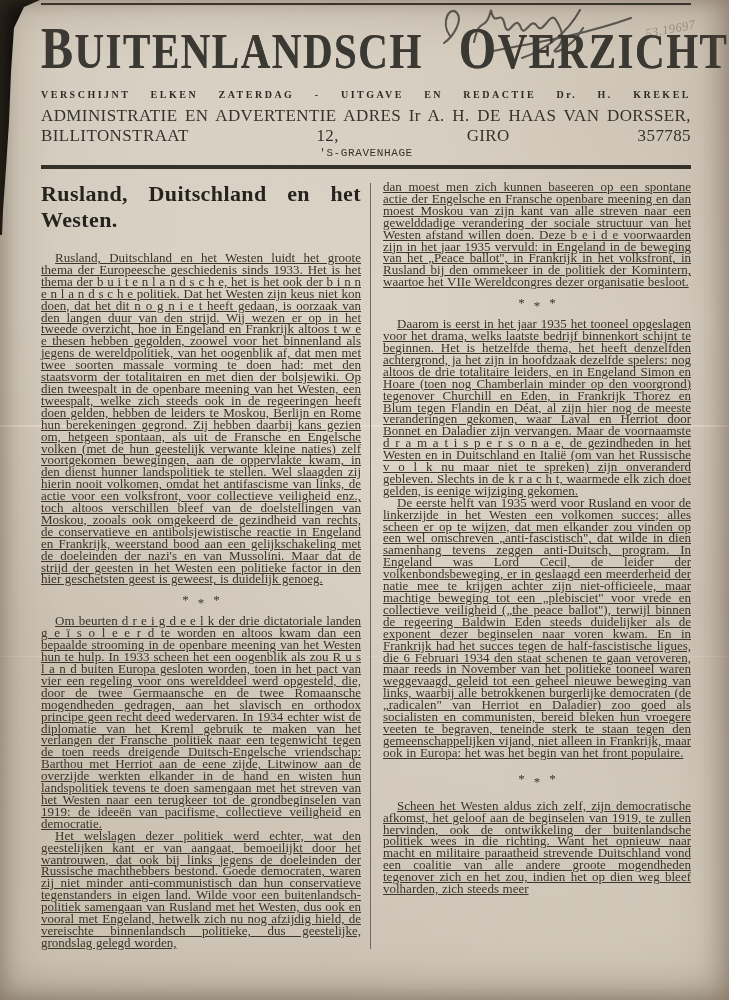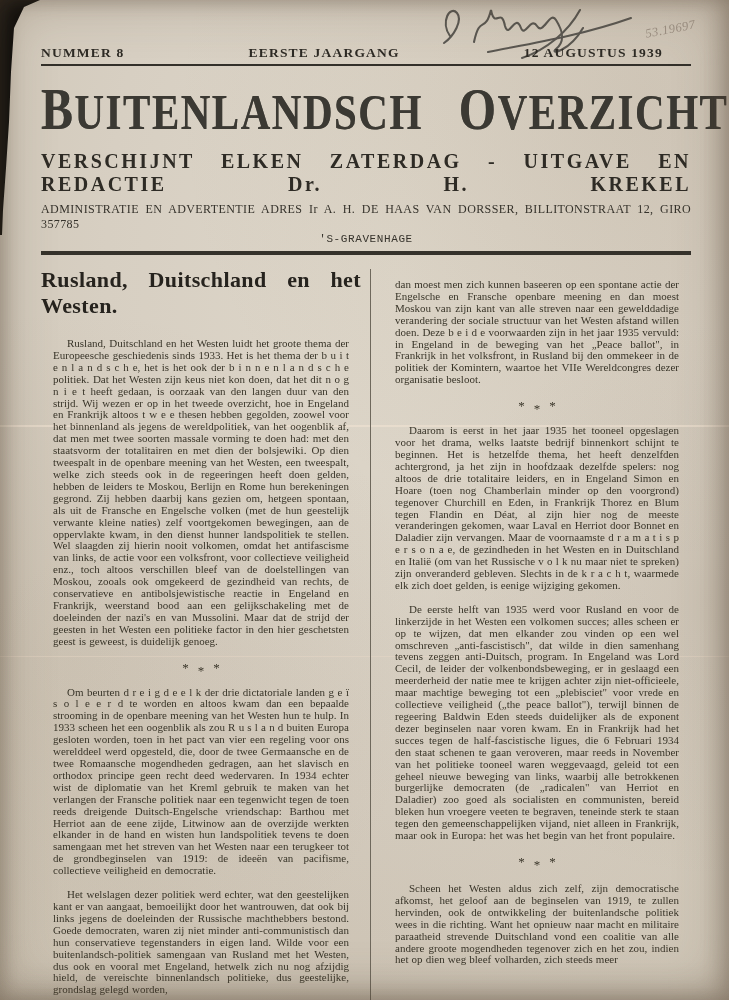--- a/index.html
+++ b/index.html
@@ -48,43 +48,43 @@
   
   .mast-title {
     margin-top: 13px; display: flex; gap: 36px; align-items: flex-start;
     font-weight: bold; font-size: 41px; letter-spacing: 1.5px; color: #3b3933;
     transform: scaleY(1.22); transform-origin: 0 18px; white-space: nowrap;
     text-shadow: 0 0 .5px rgba(40,38,33,.6);
   }
   .mast-word { display: inline-block; }
   .mast-word::first-letter { font-size: 1.17em; }
 
-  .sub1 { margin-top: 16px; font-weight: bold; font-size: 20px; letter-spacing: 2.5px;
+  .sub1 { margin-top: 16px; font-weight: bold; font-size: 10px; letter-spacing: 2.5px;
           text-align: justify; text-align-last: justify; color: #2e2b25; }
-  .sub2 { margin-top: 6px; font-size: 12px; letter-spacing: .4px;
+  .sub2 { margin-top: 6px; font-size: 17px; letter-spacing: .4px;
           text-align: justify; text-align-last: justify; color: #35322b; }
   .sub3 { margin-top: 1px; font-size: 11px; letter-spacing: .6px; text-align: center; font-family: Liberation Mono, monospace; }
   .sub4 { margin-top: 9px; font-size: 12.3px; letter-spacing: .5px; word-spacing: 3px;
           text-align: justify; text-align-last: justify; color: #2f2c26; }
   .thick-rule { margin-top: 6px; height: 4px;
           background: linear-gradient(#35322b 0 38%, #d7cfc2 38% 55%, #35322b 55% 100%); }
 
   
   .cols { display: flex; margin-top: 12px; }
   .col-left { width: 320px; }
   .col-divider { width: 1px; background: #6e685c; margin: 2px 5px 0 9px; min-height: 748px; }
   .col-right { flex: 1; padding-left: 7px; }
 
   .art-heading {
     font-weight: bold; font-size: 22px; letter-spacing: .4px; word-spacing: 5px;
     color: #26231e; text-align: justify; text-align-last: justify; margin-bottom: 19px;
   }
   .art-p {
-    margin: 12px; font-size: 11px; line-height: 11.9px; text-align: justify;
-    text-indent: 14px; color: #393529; word-spacing: .4px;
+    margin: 0; font-size: 13px; line-height: 11.9px; text-align: justify;
+    text-indent: 14px; color: #393529; word-spacing: .4px; text-decoration: underline;
   }
   .art-p.noindent { text-indent: 0; }
   .sep { display: flex; justify-content: center; gap: 9px; margin: 7px 0 8px 0;
          font-size: 13px; color: #393529; height: 15px; }
   .sep span:nth-child(2) { transform: translateY(3px); }
   .sep.wide { margin: 12px 0 14px 0; }
 
   
   .signature { position: absolute; left: 428px; top: 0; pointer-events: none; }
   .archive-mark {
@@ -109,25 +109,20 @@
         <path d="M46,42 C52,14 57,34 63,10 C67,30 73,6 77,26 C81,40 87,12 93,28 C97,38 103,16 109,26 C115,36 122,10 128,20 C133,28 139,40 128,49 C121,55 141,52 155,28"></path>
         <path d="M60,52 C100,44 152,36 203,18"></path>
         <path d="M152,10 C140,32 118,50 94,58"></path>
       </g>
     </svg>
   </div>
   <div class="archive-mark">53.19697</div>
 
   <div class="content">
 
-    <div class="hdr-row">
-      <span>NUMMER 8</span>
-      <span>EERSTE JAARGANG</span>
-      <span class="date">12 AUGUSTUS 1939</span>
-    </div>
     <div class="hdr-rule"></div>
 
     <div class="mast-title">
       <span class="mast-word">BUITENLANDSCH</span>
       <span class="mast-word">OVERZICHT</span>
     </div>
 
     <div class="sub1">VERSCHIJNT ELKEN ZATERDAG - UITGAVE EN REDACTIE Dr. H. KREKEL</div>
     <div class="sub2">ADMINISTRATIE EN ADVERTENTIE ADRES Ir A. H. DE HAAS VAN DORSSER, BILLITONSTRAAT 12, GIRO 357785</div>
     <div class="sub3">'S-GRAVENHAGE</div>

